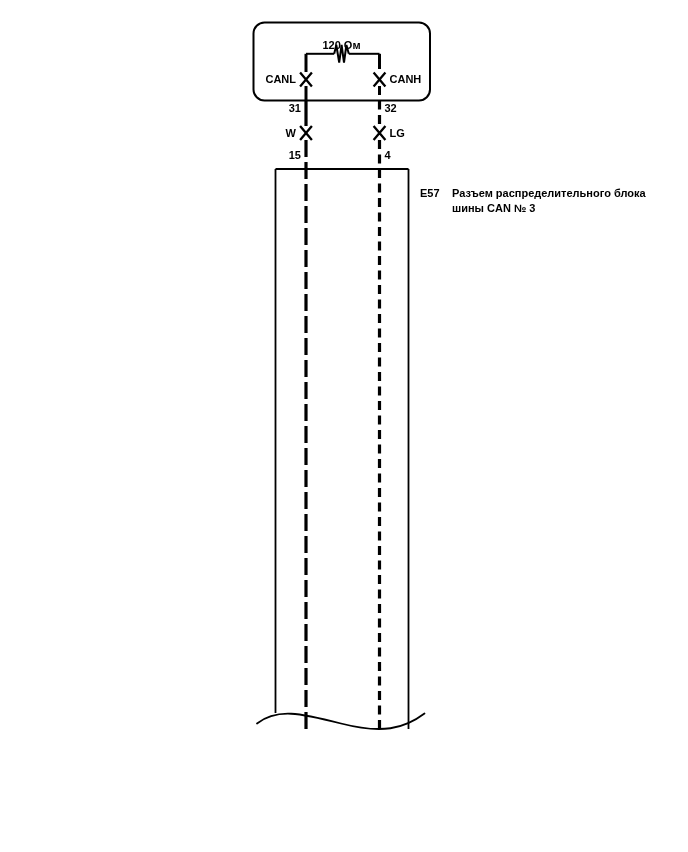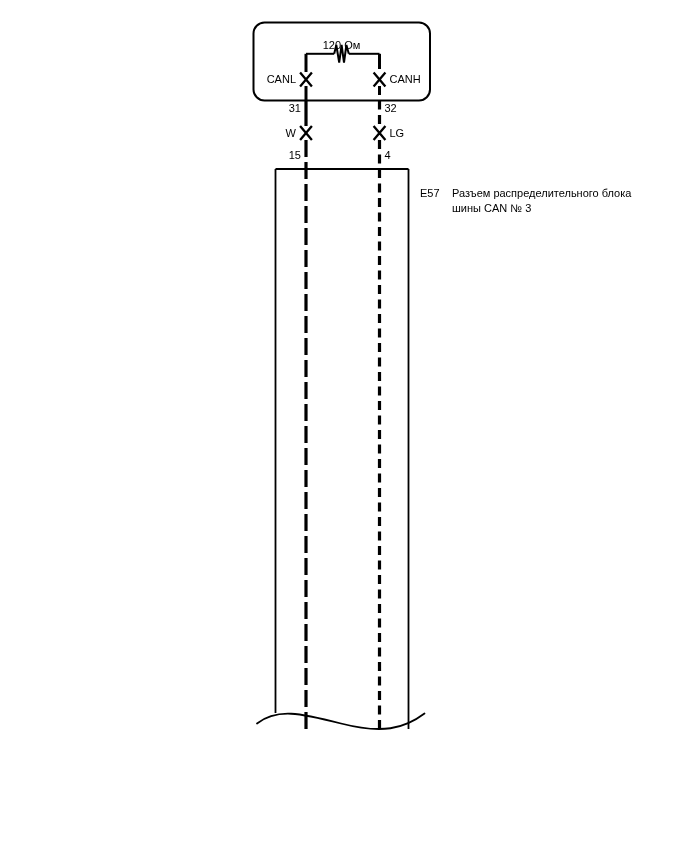--- a/index.html
+++ b/index.html
@@ -1,18 +1,18 @@
 <!DOCTYPE html>
 <html><head>
 <meta charset="utf-8">
 <style>
   html,body{margin:0;padding:0;background:#ffffff;}
   body{width:688px;height:852px;overflow:hidden;
        font-family:"Liberation Sans",sans-serif;color:#000;}
-  #stage{position:relative;width:688px;height:852px;background:#fff;}
+  #stage{position:relative;width:688px;height:852px;background:#fff;font-weight:bold;}
   svg#diagram{position:absolute;left:0;top:0;}
   svg text{font-family:"Liberation Sans",sans-serif;fill:#000;}
 </style>
 </head>
 <body>
 
 <div id="stage">
   <svg id="diagram" width="688" height="852" viewBox="0 0 688 852">
       <rect x="253.5" y="22.5" width="176.5" height="78" rx="11" ry="11" fill="none" stroke="#000" stroke-width="2"></rect>
       <text x="341.5" y="49" font-size="11" text-anchor="middle" fill="#000">120 Ом</text>

